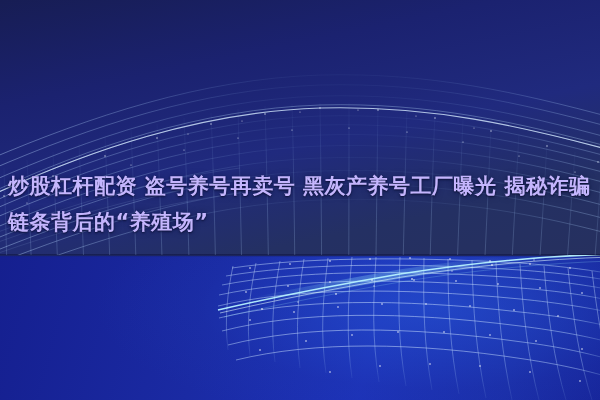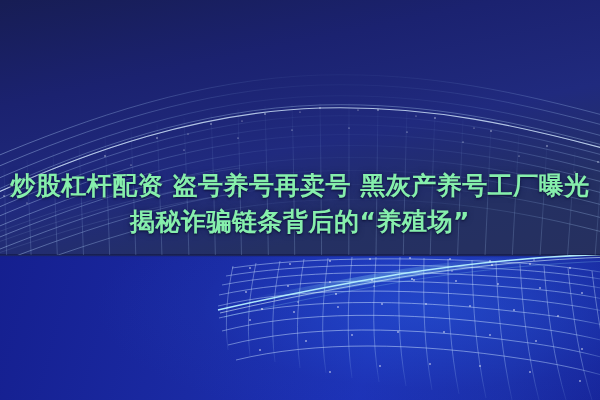--- a/index.html
+++ b/index.html
@@ -71,23 +71,22 @@
     width: 600px;
     height: 400px;
   }
 
   
   .headline {
     position: absolute;
     left: 0;
     top: 168px;
     width: 600px;
-    text-align: center;
-    color: #86efac;
-    font-size: 25px;
+    color: #c4b5fd;
+    font-size: 21px;
     font-weight: bold;
     line-height: 36px;
     letter-spacing: 0.5px;
     text-shadow:
       0 1px 2px rgba(8,12,45,0.85),
       0 0 6px rgba(10,16,60,0.55);
     white-space: pre-wrap;
     padding: 0 8px;
     box-sizing: border-box;
   }

